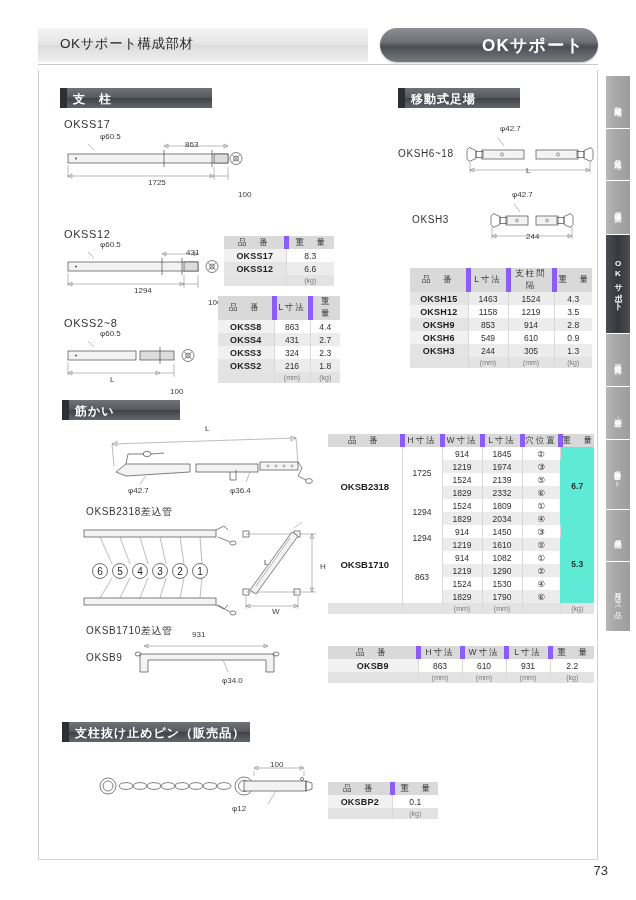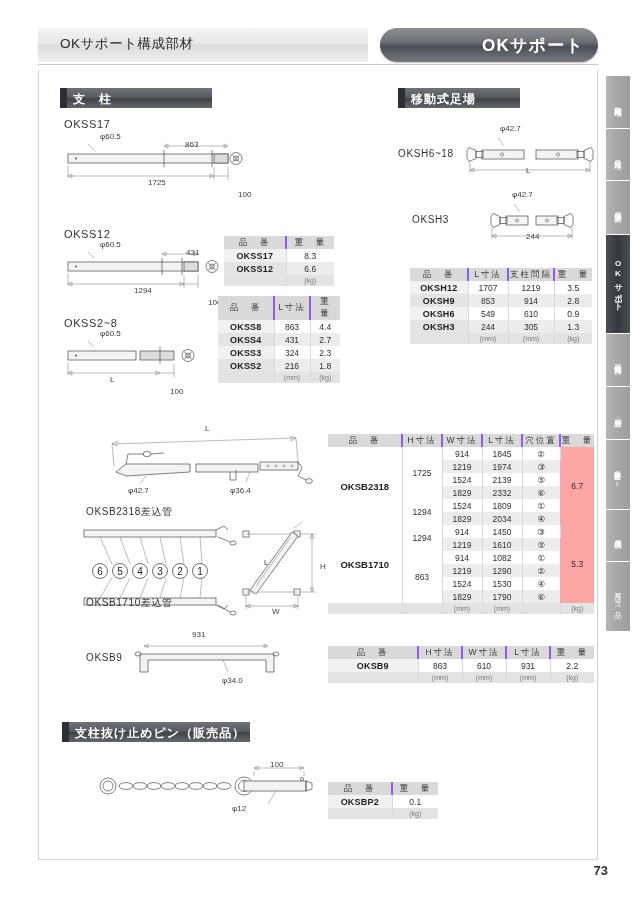--- a/index.html
+++ b/index.html
@@ -92,41 +92,41 @@
     border-collapse: collapse;
     font-size: 8.5px;
     color: #2e2e2e;
     background: #fff;
   }
   table.spec th {
     background: #d9d9d9;
     font-weight: 500;
     letter-spacing: 2px;
     height: 13px;
-    border-right: 2px solid #8b5cf6;
+    border-right: 5px solid #8b5cf6;
     color: #3a3a3a;
   }
   table.spec td {
     height: 13px;
     text-align: center;
     border-right: 1px solid #d9d9d9;
   }
   table.spec td:last-child, table.spec th:last-child { border-right: none; }
   table.spec tr.alt td { background: #ececec; }
   table.spec td.pn {
     font-weight: 700; font-size: 9px; letter-spacing: .2px;
     background: #f1f1f1; color: #1d1d1d;
   }
   table.spec tr.alt td.pn { background: #e4e4e4; }
   table.spec tr.unit td {
     background: #e3e3e3; color: #7c7c7c; font-size: 7px; height: 11px;
   }
   table.spec td.merge { background: #ffffff; font-weight: 700; font-size: 9.5px; color:#1d1d1d;text-align:center; }
   table.spec td.mergev { background: #ffffff; }
-  table.spec td.mergew { background: #fca5a5; }
+  table.spec td.mergew { background: #5eead4; font-weight: bold; }
 
   
   .tabstrip {
     position: absolute; right: 6px; top: 76px;
     width: 24px; height: 556px;
     display: flex; flex-direction: column;
   }
   .vtab {
     flex: 1 1 auto;
     background: linear-gradient(to right,#b6b6b6 0%,#a8a8a8 40%,#9d9d9d 100%);
@@ -144,21 +144,21 @@
   .vtab.active {
     background: linear-gradient(to right,#4a4d52 0%,#35383d 50%,#4a4d52 100%);
     font-weight: 700; font-size: 8px;
     color: #ffffff;
   }
   .vtab.two { font-size: 6.5px; }
 
   
   .pageno {
     position: absolute; right: 28px; bottom: 22px;
-    font-size: 13px; color: #333; font-weight: 700; text-align: center;
+    font-size: 13px; color: #333; font-weight: 400; text-align: center;
   }
 
   
   .draw { position: absolute; }
   svg { display: block; overflow: visible; }
   .ln { stroke: #4a4a4a; stroke-width: .7; fill: none; }
   .thin { stroke: #6a6a6a; stroke-width: .45; fill: none; }
   .body-f { fill: #f3f3f3; stroke: #4a4a4a; stroke-width: .7; }
   .body-g { fill: #dcdcdc; stroke: #4a4a4a; stroke-width: .7; }
 </style>
@@ -389,23 +389,29 @@
   <div class="dim" style="left:526px; top:232px;">244</div>
 
   <table class="spec" id="tbl-oksh" style="left:410px; top:268px; width:182px;">
       <tbody>
         <tr>
           <th style="width:58px">品　番</th>
           <th style="width:40px">L寸法</th>
           <th style="width:46px">支柱間隔</th>
           <th style="width:38px">重　量</th>
         </tr>
+        <tr class="alt">
+          <td class="pn">OKSH15</td>
+          <td class="">1463</td>
+          <td class="">1524</td>
+          <td class="">4.3</td>
+        </tr>
         <tr class="">
           <td class="pn">OKSH12</td>
-          <td class="">1707</td>
+          <td class="">1158</td>
           <td class="">1219</td>
           <td class="">3.5</td>
         </tr>
         <tr class="alt">
           <td class="pn">OKSH9</td>
           <td class="">853</td>
           <td class="">914</td>
           <td class="">2.8</td>
         </tr>
         <tr class="">
@@ -422,20 +428,25 @@
         </tr>
         <tr class="unit">
           <td></td>
           <td>(mm)</td>
           <td>(mm)</td>
           <td>(kg)</td>
         </tr>
       </tbody>
     </table>
 
+  <div class="sect" style="left:62px; top:400px; width:118px;">
+    <div class="bar"></div>
+    <div class="tab"></div>
+    <div class="lbl">筋かい</div>
+  </div>
 
   <div class="draw" style="left:100px; top:430px;">
     <svg width="215" height="70" viewBox="0 0 215 70">
       <line class="thin" x1="12" y1="14" x2="196" y2="8"></line>
       <path class="thin" d="M12 14 l5 -3 v5 z" fill="#555"></path>
       <path class="thin" d="M196 8 l-5 -2 v5 z" fill="#555"></path>
       <line class="thin" x1="12" y1="14" x2="14" y2="36"></line>
       <line class="thin" x1="196" y1="8" x2="198" y2="34"></line>
 
       <path class="body-f" d="M16 42 L26 34 L90 34 L90 42 L26 46 Z"></path>
@@ -502,21 +513,21 @@
         </g>
 
       <path class="ln" d="M138 10 L146 6 L150 10" fill="none"></path>
       <line class="ln" x1="140" y1="17" x2="152" y2="22"></line>
       <ellipse class="ln" cx="155" cy="23" rx="3" ry="2" fill="#eee"></ellipse>
       <path class="ln" d="M138 85 L146 89 L150 85" fill="none"></path>
       <line class="ln" x1="140" y1="85" x2="152" y2="92"></line>
       <ellipse class="ln" cx="155" cy="93" rx="3" ry="2" fill="#eee"></ellipse>
     </svg>
   </div>
-  <div class="plabel" style="left:86px; top:596px; font-size:10px;">OKSB1710差込管</div>
+  <div class="plabel" style="left:86px; top:624px; font-size:10px;">OKSB1710差込管</div>
 
   <div class="draw" style="left:232px; top:520px;">
     <svg width="90" height="96" viewBox="0 0 90 96">
       <line class="thin" x1="14" y1="14" x2="66" y2="14"></line>
       <line class="thin" x1="14" y1="72" x2="66" y2="72"></line>
       <rect class="ln" x="11" y="11" width="6" height="6" fill="#fff"></rect>
       <rect class="ln" x="62" y="11" width="6" height="6" fill="#fff"></rect>
       <rect class="ln" x="11" y="69" width="6" height="6" fill="#fff"></rect>
       <rect class="ln" x="62" y="69" width="6" height="6" fill="#fff"></rect>
       <path class="body-f" d="M18 70 L60 12 L66 16 L24 74 Z"></path>

